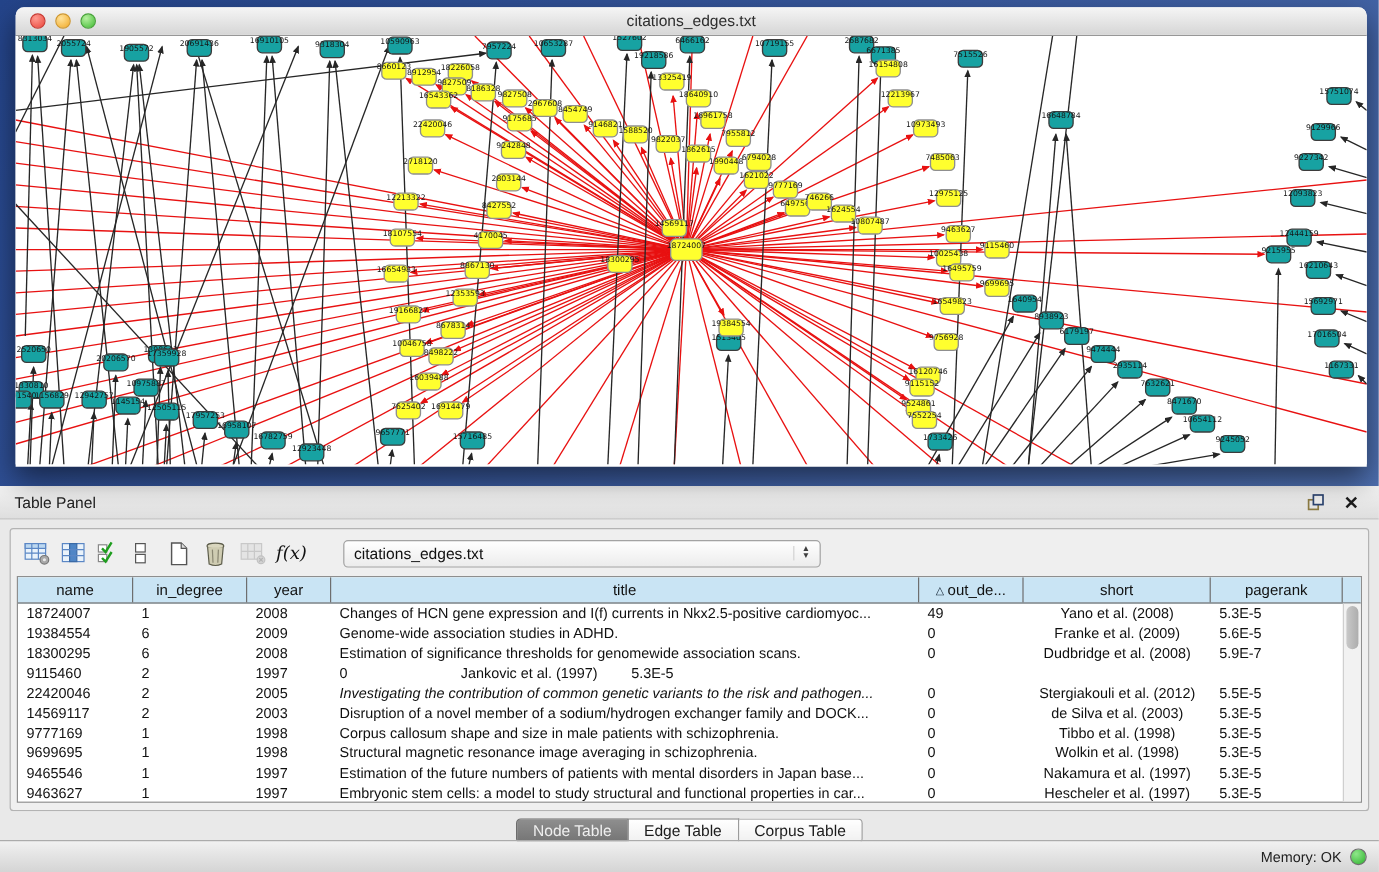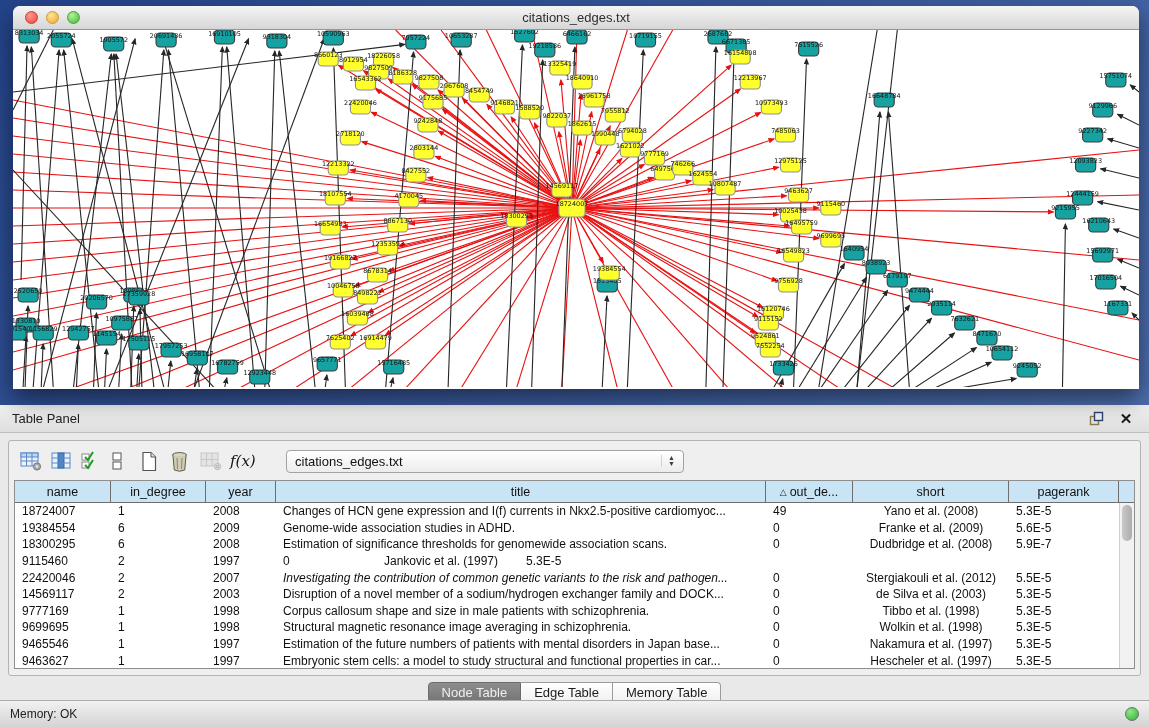--- a/index.html
+++ b/index.html
@@ -59,21 +59,21 @@
 
   .tabs-row { display:flex; justify-content:center; padding:6px 0 5px 0; background:#e9e9e9; }
   .seg { height:21px; display:flex; align-items:center; padding:0 13px; font-size:13px; color:#1c1c1c;
     background:linear-gradient(#ffffff,#f0f0f0); border:1px solid #9b9b9b; border-left:none; }
   .seg:first-child { border-left:1px solid #9b9b9b; border-radius:4px 0 0 4px; }
   .seg:last-child { border-radius:0 4px 4px 0; }
   .seg.sel { background:linear-gradient(#8e8e8e,#747474); color:#efefef; border-color:#6c6c6c; }
 
   .statusbar { position:absolute; left:0; right:0; bottom:0; height:27px;
     background:linear-gradient(#f1f1f1,#d4d4d4); border-top:1px solid #ababab;
-    display:flex; align-items:center; justify-content:space-between; padding:0 10px;
+    display:flex; align-items:center; justify-content:flex-end; padding:0 10px;
     font-size:12px; color:#222; }
   .mem-dot { width:14px; height:14px; border-radius:50%; margin-left:7px;
     background:radial-gradient(circle at 35% 30%,#8fe78a,#2db32d); border:1px solid #6f6f6f; }
 </style>
 </head>
 <body>
 
 <div class="desktop">
   <div class="net-window">
     <div class="titlebar">
@@ -658,21 +658,21 @@
             <div class="td" style="width: 96px;">9115460</div>
             <div class="td" style="width: 95px;">2</div>
             <div class="td" style="width: 70px;">1997</div>
             <div class="td" style="width: 87px;">0</div>
             <div class="td center" style="width: 156px;">Jankovic et al. (1997)</div>
             <div class="td" style="width: 110px;">5.3E-5</div>
           </div>
           <div class="tr">
             <div class="td" style="width: 96px;">22420046</div>
             <div class="td" style="width: 95px;">2</div>
-            <div class="td" style="width: 70px;">2007</div>
+            <div class="td" style="width: 70px;">2005</div>
             <div class="td" style="width: 490px; font-style: italic;">Investigating the contribution of common genetic variants to the risk and pathogen...</div>
             <div class="td" style="width: 87px;">0</div>
             <div class="td center" style="width: 156px;">Stergiakouli et al. (2012)</div>
             <div class="td" style="width: 110px;">5.5E-5</div>
           </div>
           <div class="tr">
             <div class="td" style="width: 96px;">14569117</div>
             <div class="td" style="width: 95px;">2</div>
             <div class="td" style="width: 70px;">2003</div>
             <div class="td" style="width: 490px;">Disruption of a novel member of a sodium/hydrogen exchanger family and DOCK...</div>
@@ -719,20 +719,20 @@
         </div>
       <div class="vsb">
         <div class="thumb"></div>
       </div>
     </div>
   </div>
 
   <div class="tabs-row" id="tabs">
       <div class="seg sel">Node Table</div>
       <div class="seg">Edge Table</div>
-      <div class="seg">Memory Table</div>
+      <div class="seg">Corpus Table</div>
     </div>
 </div>
 
 <div class="statusbar">
   <span>Memory: OK</span>
   <span class="mem-dot"></span>
 </div>
 
 </body></html>

